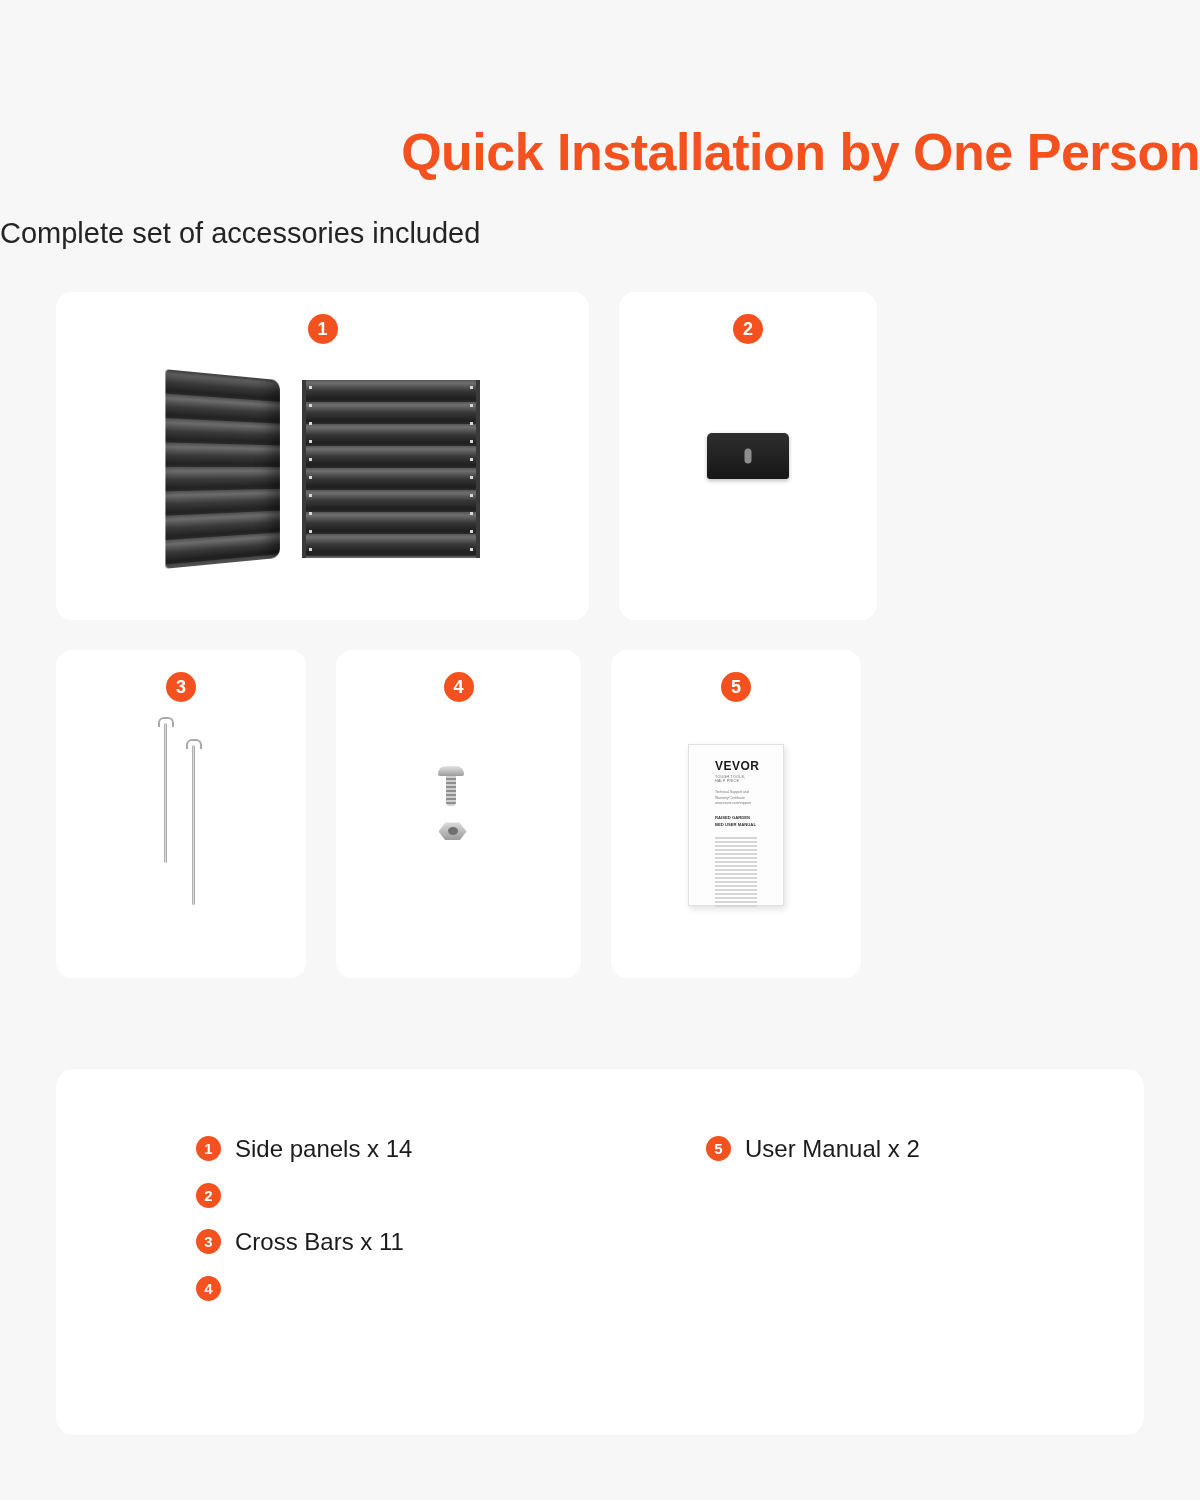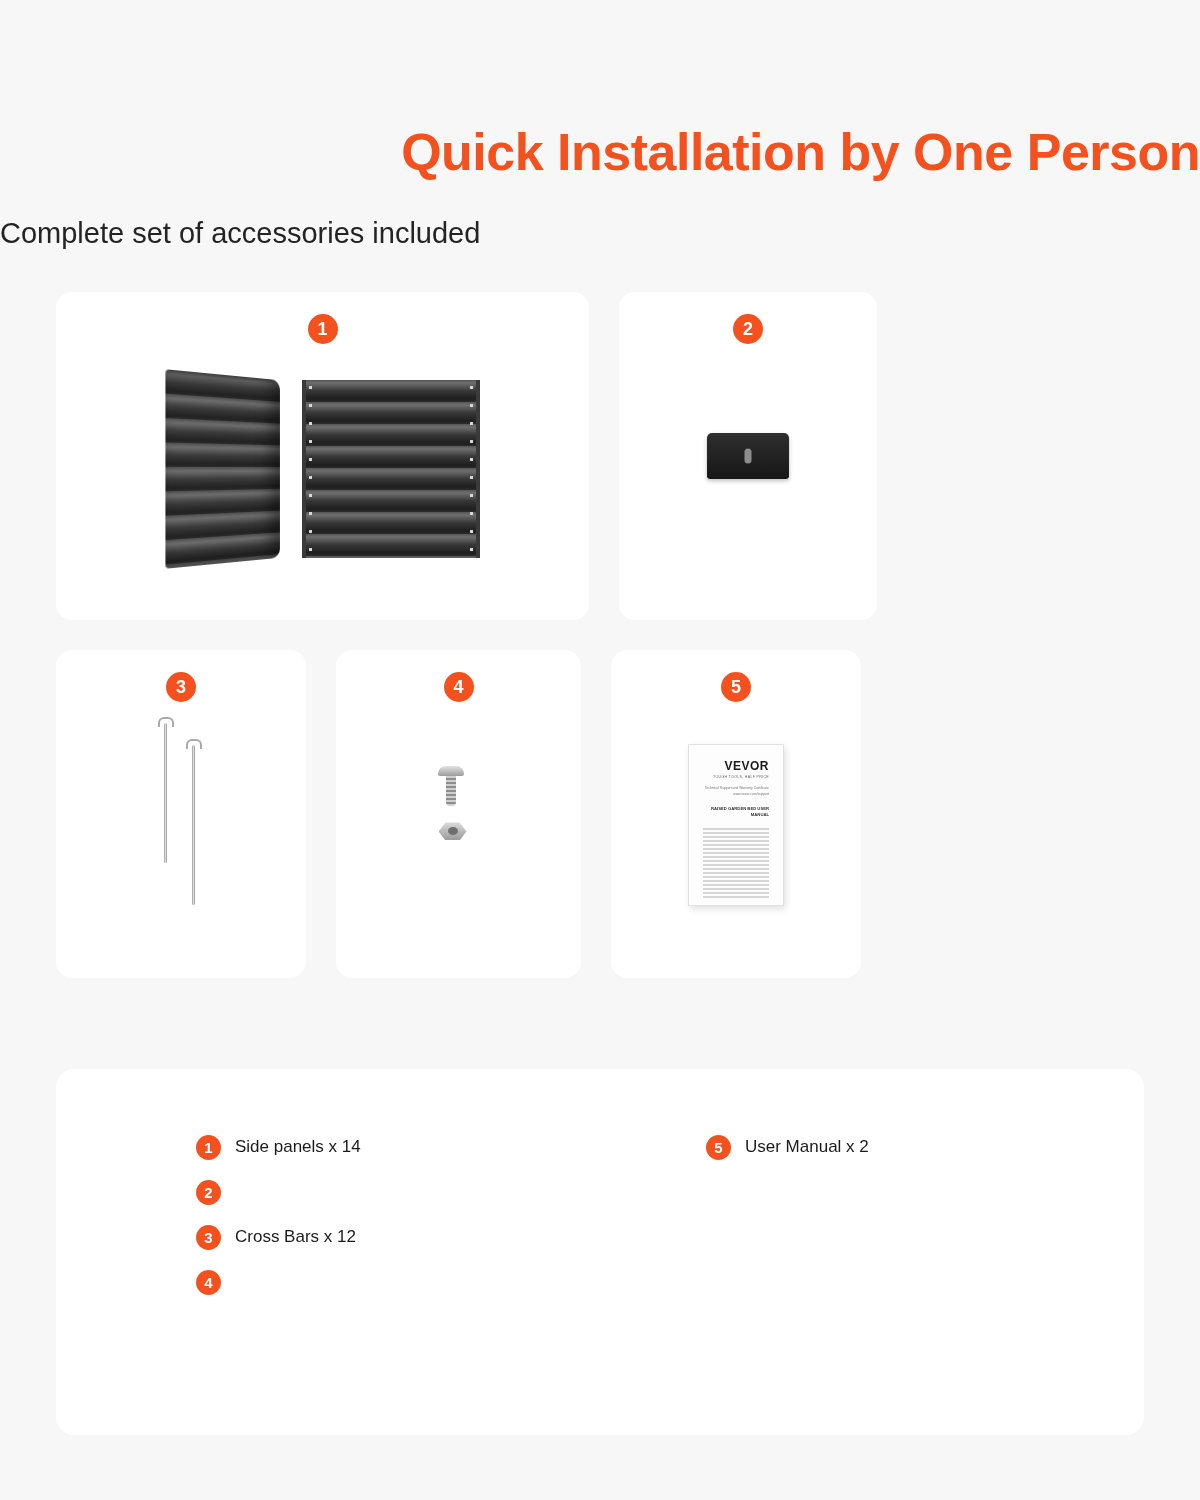--- a/index.html
+++ b/index.html
@@ -221,23 +221,23 @@
   }
 
   
   .manual {
     width: 96px;
     height: 162px;
     background: #fdfdfd;
     border: 1px solid #e1e1e1;
     box-shadow: 2px 3px 7px rgba(0,0,0,0.12);
     margin-top: 22px;
-    padding: 14px 14px;
+    padding: 14px 26px;
     box-sizing: border-box;
-    text-align: right;
+    text-align: left;
   }
   .manual-logo {
     font-size: 12px;
     font-weight: bold;
     letter-spacing: 0.5px;
     color: #1a1a1a;
   }
   .manual-tag {
     font-size: 3.6px;
     color: #666;
@@ -296,21 +296,21 @@
     align-items: center;
     gap: 14px;
   }
   .legend-item .badge {
     width: 25px;
     height: 25px;
     font-size: 15px;
     flex: 0 0 auto;
   }
   .legend-text {
-    font-size: 17px;
+    font-size: 24px;
     color: #1b1b1b;
   }
 </style>
 </head>
 <body>
 
 <div class="page">
 
   <h1 class="headline">Quick Installation by One Person</h1>
   <p class="subhead">Complete set of accessories included</p>
@@ -401,21 +401,21 @@
           <div class="badge">1</div>
           <div class="legend-text">Side panels x 14</div>
         </div>
 
         <div class="legend-item">
           <div class="badge">2</div>
         </div>
 
         <div class="legend-item">
           <div class="badge">3</div>
-          <div class="legend-text">Cross Bars x 12</div>
+          <div class="legend-text">Cross Bars x 11</div>
         </div>
 
         <div class="legend-item">
           <div class="badge">4</div>
         </div>
 
       </div>
       <div class="legend-col legend-col-right">
 
         <div class="legend-item">

